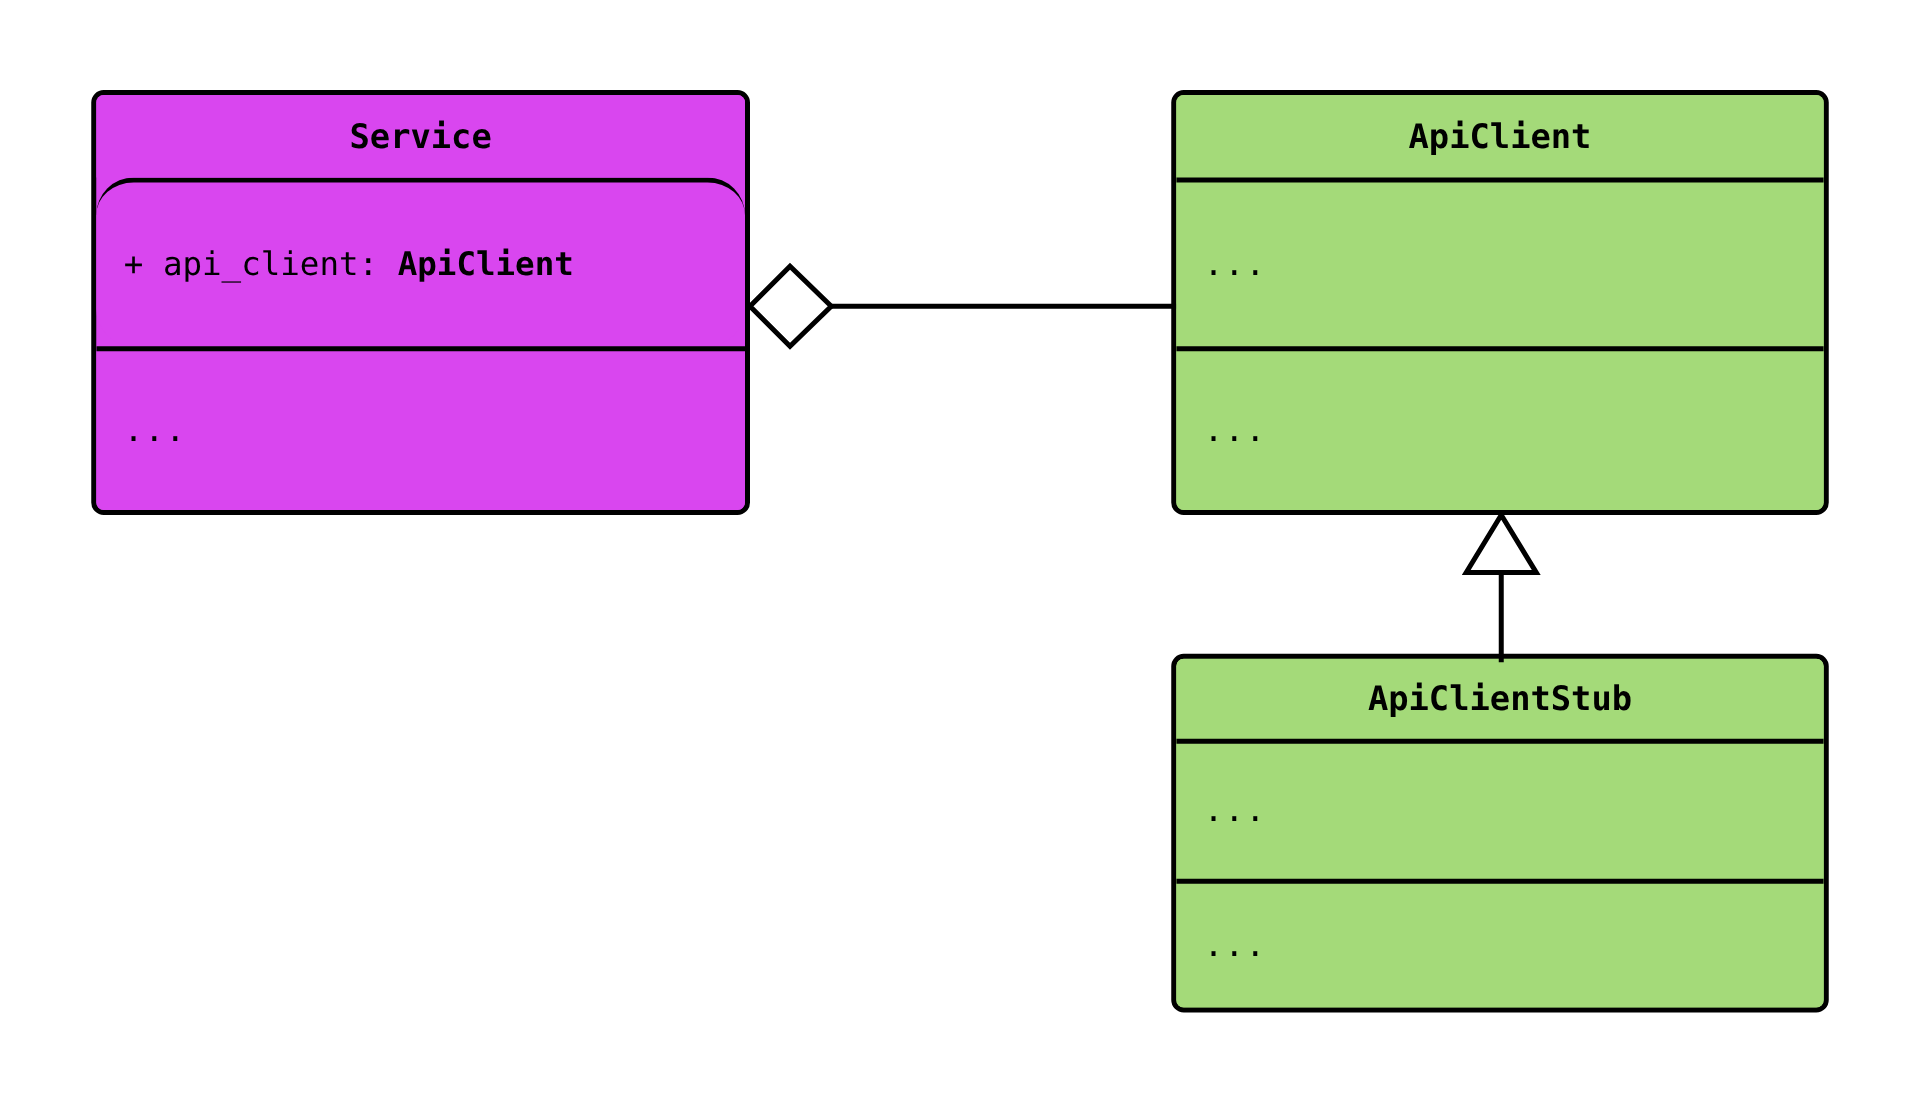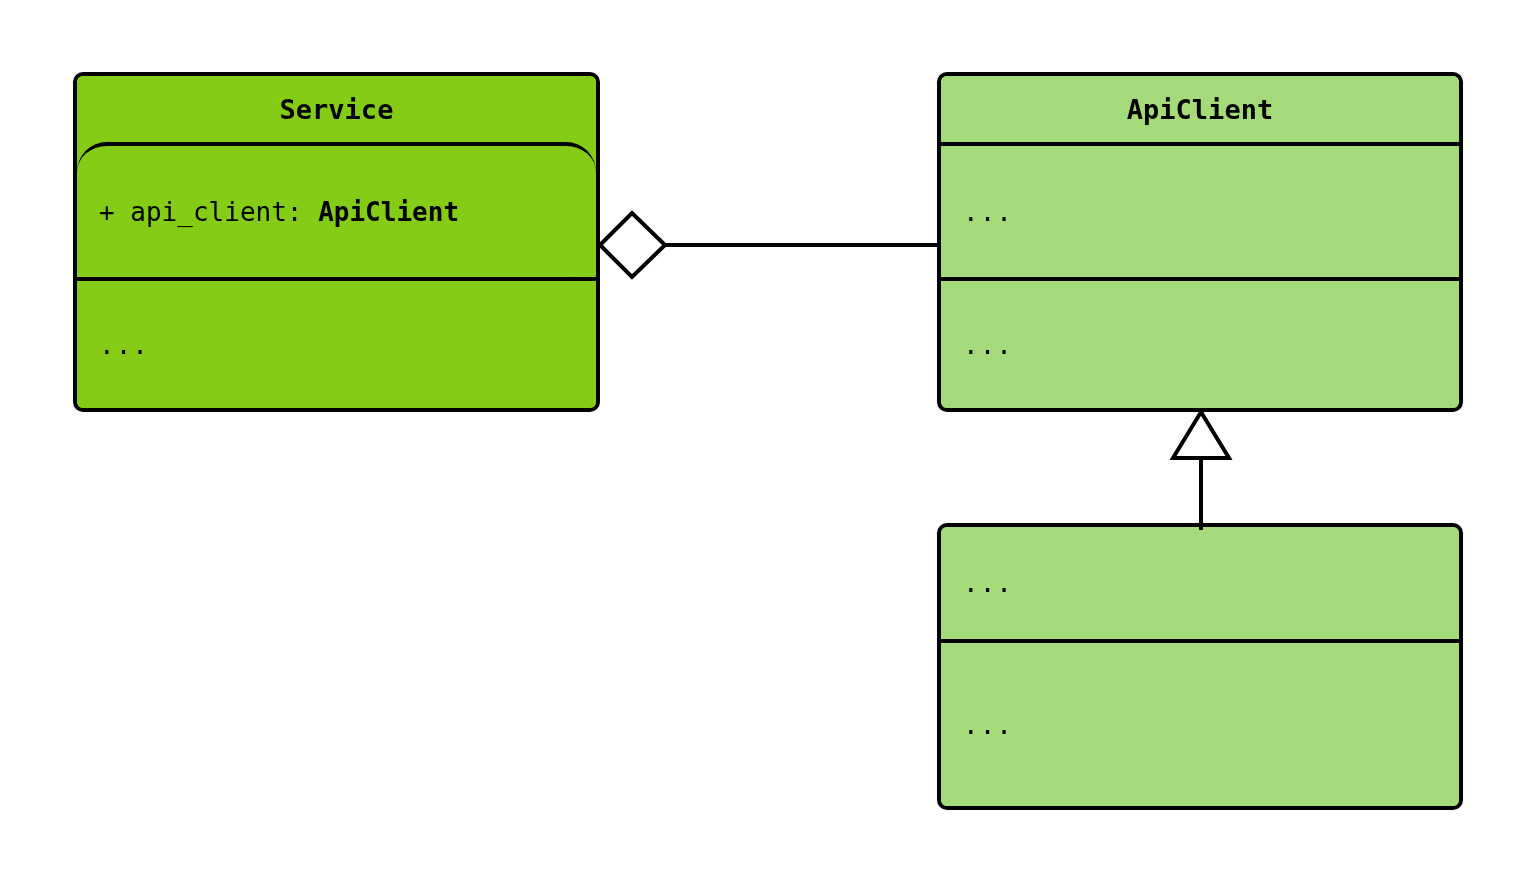--- a/index.html
+++ b/index.html
@@ -69,21 +69,21 @@
   .ellipsis {
     font-family: "DejaVu Sans Mono", "Liberation Mono", monospace;
     font-weight: normal;
     font-size: 26px;
     color: #000000;
     line-height: 1;
     letter-spacing: 1px;
   }
 
   
-  .fill-yellow { background: #84cc16; }
+  .fill-yellow { background: #d946ef; }
   .fill-green  { background: #a4da79; }
 
   
   #box-service {
     left: 73px;  top: 72px;  width: 527px;  height: 340px;
   }
   #box-service .c-title { height: 66px; }
   #box-service .c-attrs { height: 135px; border-radius: 30px; }
   #box-service .c-ops   { flex: 1 1 auto; }
 
@@ -145,20 +145,23 @@
     </div>
     <div class="compartment body c-attrs fill-green">
       <span class="ellipsis">...</span>
     </div>
     <div class="compartment body c-ops fill-green">
       <span class="ellipsis">...</span>
     </div>
   </div>
 
   <div class="uml-class fill-green" id="box-apiclientstub">
+    <div class="compartment title c-title fill-green">
+      <span class="class-name">ApiClientStub</span>
+    </div>
     <div class="compartment body c-attrs fill-green">
       <span class="ellipsis">...</span>
     </div>
     <div class="compartment body c-ops fill-green">
       <span class="ellipsis">...</span>
     </div>
   </div>
 
   <svg class="connector" id="edge-aggregation" viewBox="0 0 345 90">
 

